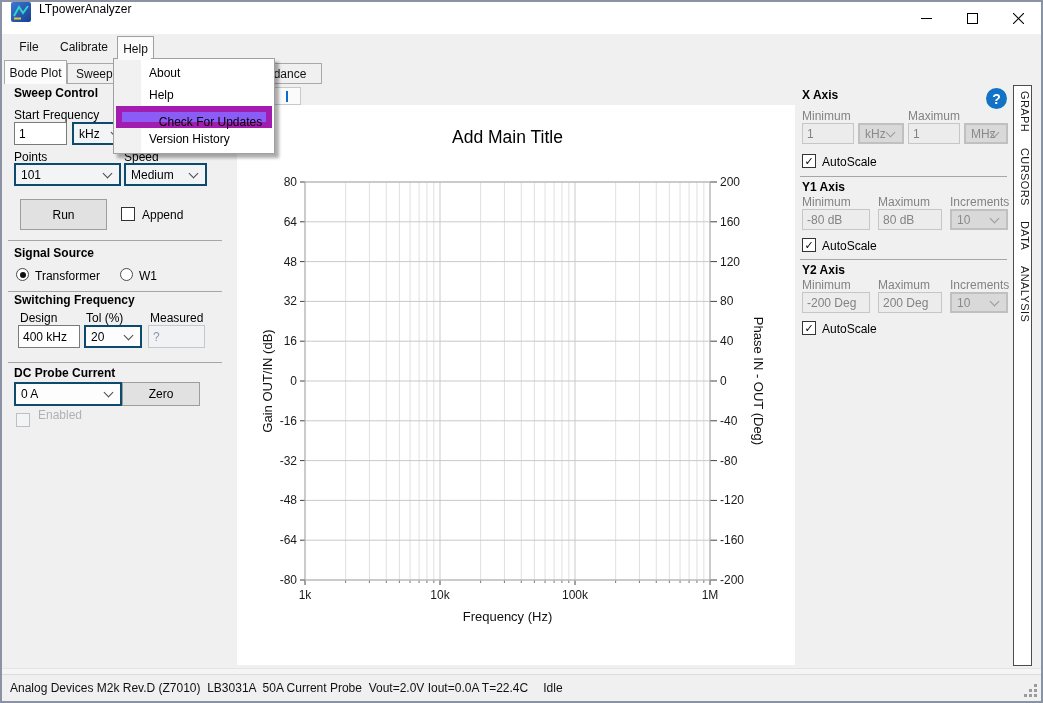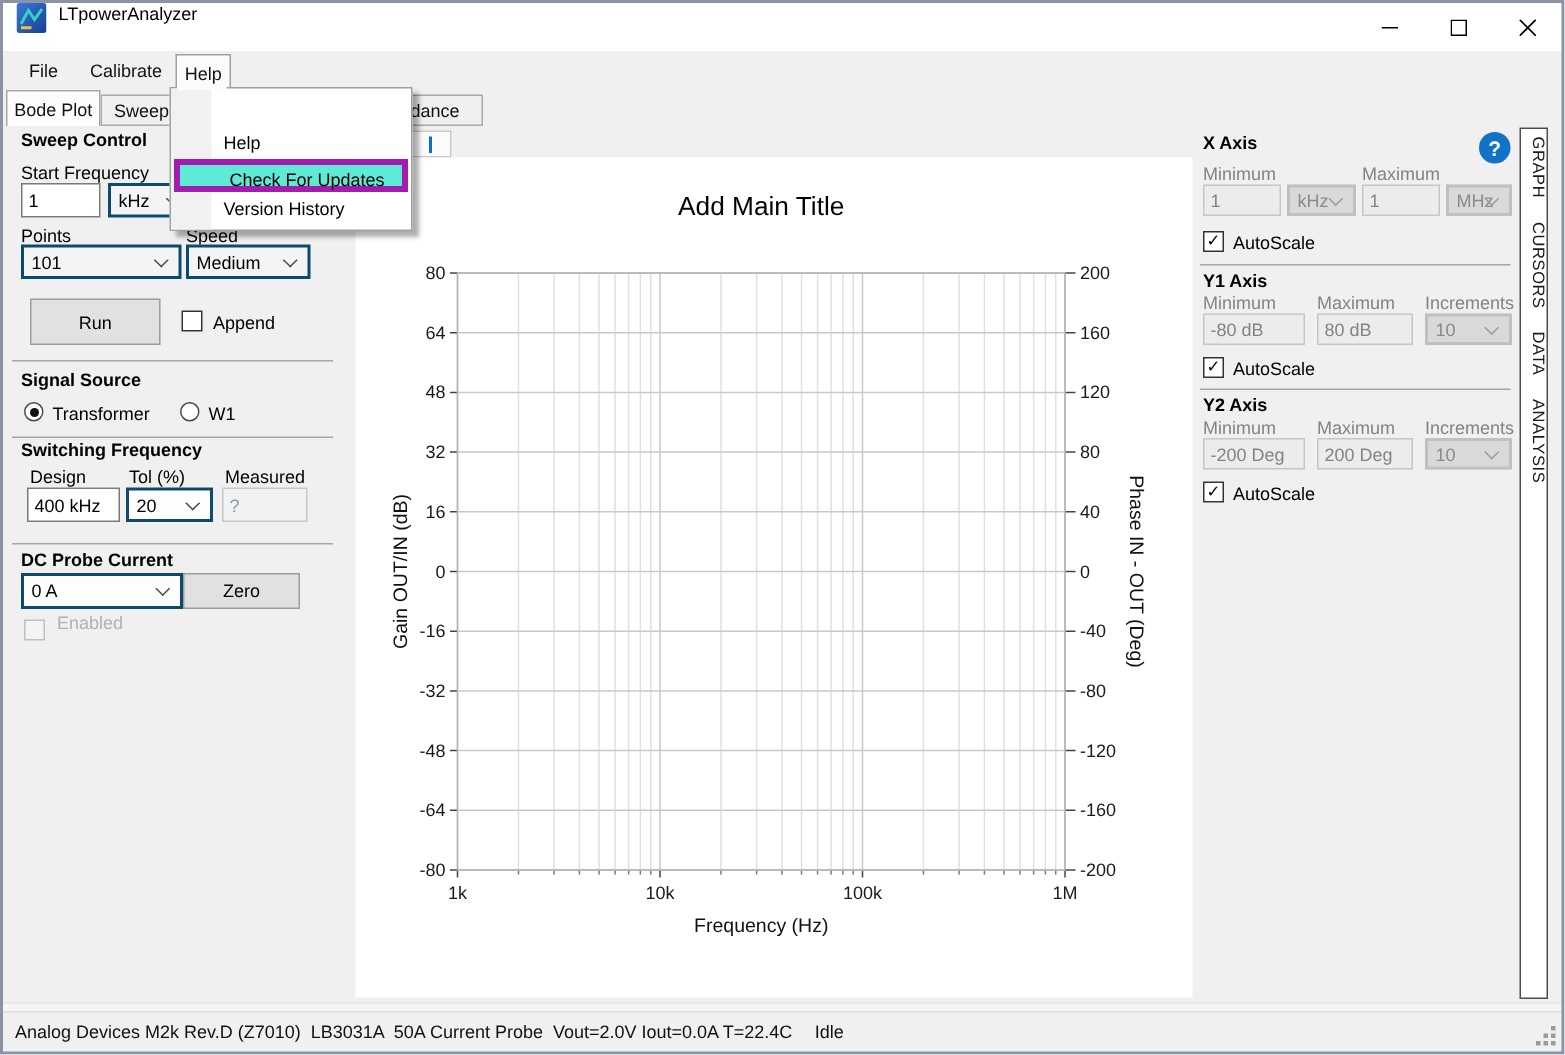--- a/index.html
+++ b/index.html
@@ -69,21 +69,21 @@
              border:1px solid #4d4d4d;box-sizing:border-box;writing-mode:vertical-rl;
              padding-top:5px;padding-left:2px;font-size:11px;color:#1a1a1a;letter-spacing:.4px;}
   #side-tabs span{margin-bottom:12px;}
   
   #help-dropdown{position:absolute;left:113px;top:58px;width:162px;height:96px;background:#fff;
                  border:1px solid #a0a0a0;box-sizing:border-box;z-index:100;
                  box-shadow:4px 4px 3px rgba(0,0,0,0.32);}
   #help-dropdown .gutter{position:absolute;left:0;top:0;bottom:0;width:27px;background:#f1f1f1;}
   .dd-item{position:absolute;left:2px;right:2px;height:22px;line-height:22px;padding-left:33px;
            font-size:12px;color:#000;box-sizing:border-box;}
-  .dd-item.hl{background:#5eead4;border:4px solid #a21caf;line-height:20px;}
+  .dd-item.hl{background:#8b5cf6;border:6px solid #a21caf;line-height:20px;text-align:center;}
   #menu-open-joint{position:absolute;left:118px;top:57px;width:33px;height:3px;background:#fbfbfb;z-index:101;}
   
   #statusbar{position:absolute;left:2px;top:674px;width:1039px;height:27px;background:#f0f0f0;
              border-top:1px solid #dcdcdc;display:flex;align-items:center;padding-left:8px;box-sizing:border-box;}
   #statusbar span{white-space:pre;}
   #status-state{margin-left:15px;}
   #resize-grip{position:absolute;right:3px;bottom:3px;}
   #bottom-edge{position:absolute;left:2px;top:668px;width:1039px;height:6px;background:#f5f5f5;
                border-top:1px solid #e4e4e4;border-bottom:1px solid #ffffff;}
 </style>
@@ -387,18 +387,19 @@
           <rect x="10" y="5" width="3" height="3"></rect>
         <rect x="0" y="10" width="3" height="3"></rect>
           <rect x="5" y="10" width="3" height="3"></rect>
           <rect x="10" y="10" width="3" height="3"></rect>
       </g>
     </svg>
   </div>
 
   <div id="help-dropdown">
     <div class="gutter"></div>
+    <div class="dd-item" style="top:3px;">About</div>
     <div class="dd-item" style="top:25px;">Help</div>
     <div class="dd-item hl" style="top:47px;">Check For Updates</div>
     <div class="dd-item" style="top:69px;">Version History</div>
   </div>
   <div id="menu-open-joint"></div>
 </div>
 
 </body></html>

